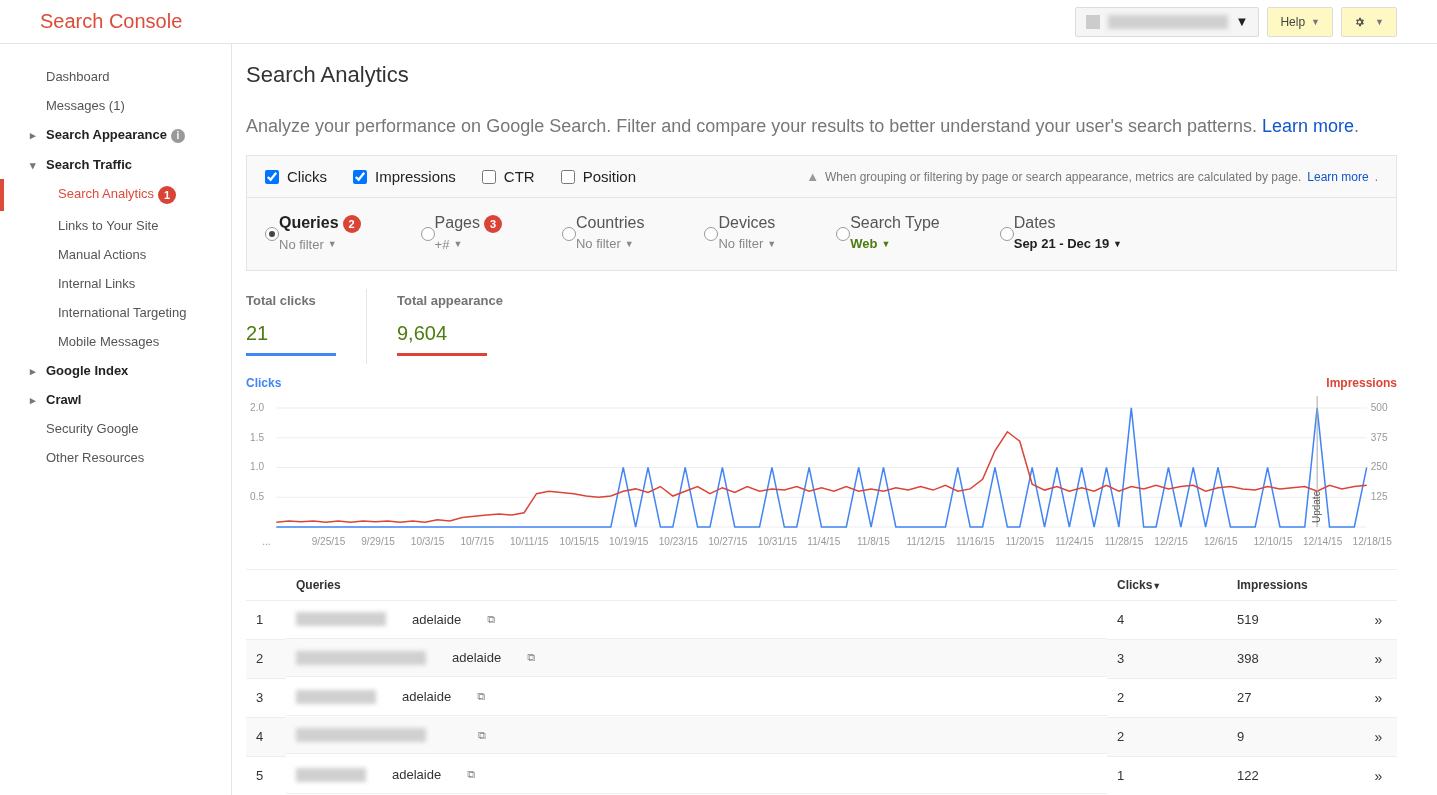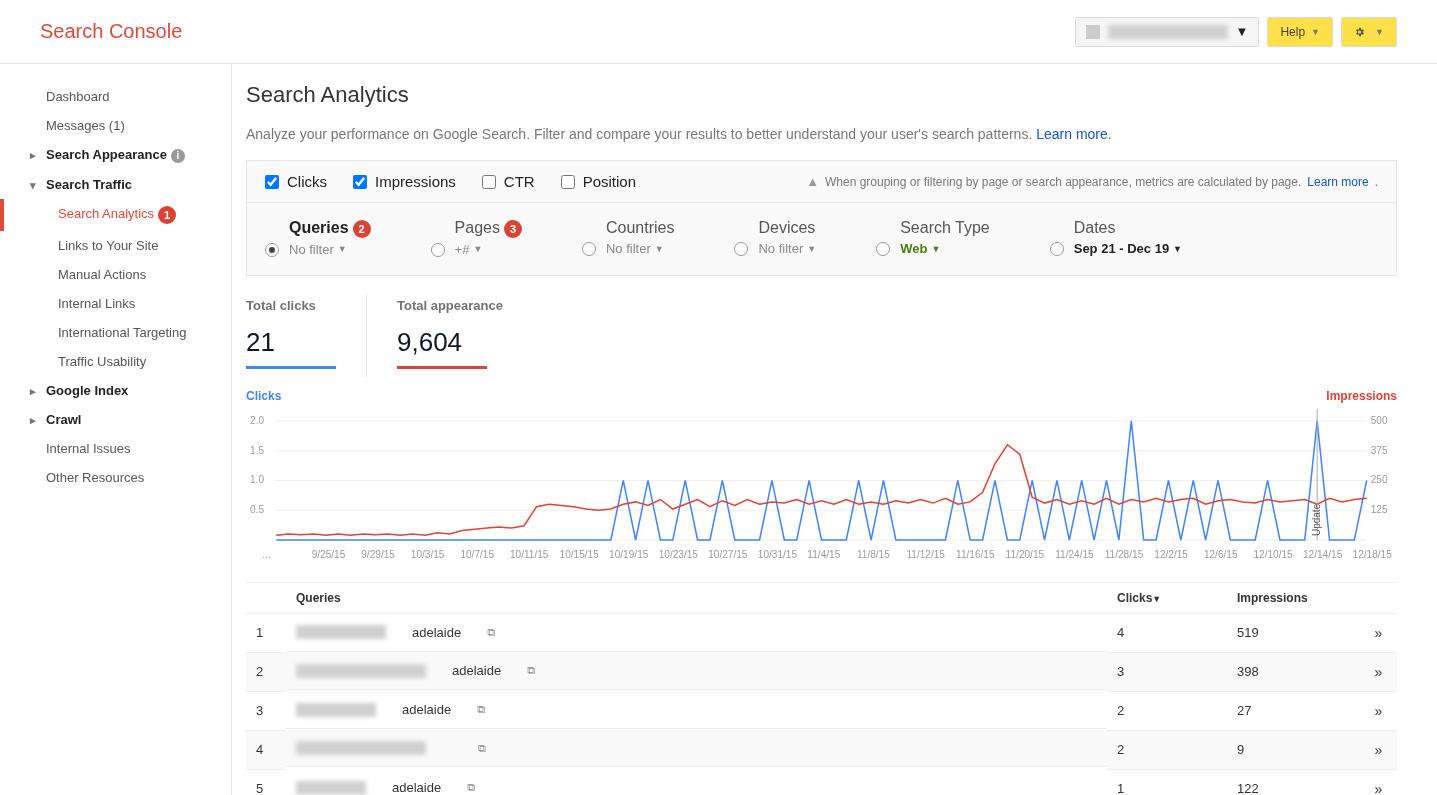--- a/index.html
+++ b/index.html
@@ -2,30 +2,30 @@
 <html><head>
 <meta charset="utf-8">
 <style>
 
 *{box-sizing:border-box;margin:0;padding:0;font-family:Arial,Helvetica,sans-serif}
 body{font-size:13px;color:#222;background:#fff}
 a{color:#15c;text-decoration:none}
 
 
 .gsc-header{display:flex;align-items:center;justify-content:space-between;
-  border-bottom:1px solid #e5e5e5;height:64px;padding:0 40px}
+  border-bottom:1px solid #e5e5e5;height:44px;padding:0 40px}
 .gsc-title{color:#dd4b39;font-size:20px;font-weight:400}
 .gsc-header-right{display:flex;align-items:center;gap:8px}
 .property-pill{display:flex;align-items:center;gap:8px;background:#f5f5f5;
   border:1px solid #dcdcdc;border-radius:2px;height:30px;padding:0 10px}
 .property-pill .favicon{width:14px;height:14px;background:#ccc}
 .property-redact{width:120px;height:14px;background:#d0d0d0;
   filter:blur(2px)}
 .btn{display:flex;align-items:center;gap:6px;height:30px;padding:0 12px;
-  border:1px solid #dcdcdc;border-radius:2px;background:#fde047;cursor:pointer;
+  border:1px solid #dcdcdc;border-radius:2px;background:#fef9c3;cursor:pointer;
   color:#444;font-size:12px}
 .btn .caret{font-size:9px;color:#777}
 .gear-btn{width:56px;justify-content:center;gap:10px}
 .gear-icon{width:14px;height:14px;color:#555}
 
 
 .gsc-body{display:flex}
 .sidebar{width:232px;border-right:1px solid #e5e5e5;padding:18px 0 40px;min-height:743px}
 .sidebar ul{list-style:none}
 .sidebar li{padding:7px 18px 7px 46px;color:#555;cursor:pointer;position:relative;
@@ -37,49 +37,49 @@
 .sidebar li.active{color:#dd4b39}
 .sidebar li.active::before{content:"";position:absolute;left:0;top:0;bottom:0;
   width:4px;background:#dd4b39}
 .info-icon{display:inline-flex;align-items:center;justify-content:center;width:14px;height:14px;border-radius:50%;background:#999;color:#fff;font-size:10px;font-weight:bold;margin-left:4px}
 .num-badge{display:inline-flex;align-items:center;justify-content:center;
   width:18px;height:18px;border-radius:50%;background:#d94436;color:#fff;
   font-size:11px;font-weight:bold;margin-left:4px;vertical-align:middle}
 
 .main{flex:1;padding:18px 40px 40px 14px}
 .page-h1{font-size:22px;color:#333;font-weight:400}
-.page-sub{margin:18px 0 18px;color:#777;font-size:14px}
+.page-sub{margin:28px 0 18px;color:#777;font-size:18px}
 
 
 .filter-box{border:1px solid #e5e5e5}
 .metric-row{display:flex;align-items:center;padding:12px 18px;border-bottom:1px solid #e5e5e5;background:#f9f9f9;gap:26px}
 .metric-item{display:flex;align-items:center;gap:8px;font-size:15px;color:#222;cursor:pointer}
 .metric-item input{width:14px;height:14px}
 .metric-note{margin-left:auto;color:#777;font-size:12px;display:flex;align-items:center;gap:6px}
 .warn-icon{color:#999;font-size:13px}
 
 
 .dim-row{display:flex;align-items:flex-start;padding:16px 18px 18px;gap:60px;background:#f9f9f9}
-.dim-item{display:flex;gap:10px;align-items:flex-end}
+.dim-item{display:flex;align-items:center}
 .dim-item .radio{width:14px;height:14px;border:1px solid #999;border-radius:50%;
   margin-top:3px;position:relative;background:#fff}
 .dim-item.selected .radio::after{content:"";position:absolute;inset:3px;background:#444;border-radius:50%}
 .dim-item .dim-label{font-size:16px;color:#555}
 .dim-item.selected .dim-label{font-weight:bold;color:#222}
 .dim-item .dim-filter{font-size:13px;color:#888;margin-top:4px;display:flex;align-items:center;gap:4px;cursor:pointer}
 .dim-item .dim-filter .caret{font-size:9px}
 .dim-item.dates .dim-filter{color:#222;font-weight:bold}
 .dim-item.searchtype .dim-filter{color:#4d7c0f;font-weight:bold}
 
 
 .totals{display:flex;margin-top:18px}
 .total-card{padding:4px 30px 8px 0;border-right:1px solid #e5e5e5}
 .total-card:last-child{border-right:none;padding-left:30px}
 .total-label{font-size:13px;font-weight:bold;color:#737373}
-.total-value{font-size:26px;color:#0f172a;margin-top:14px}
+.total-value{font-size:20px;color:#4d7c0f;margin-top:14px}
 .total-card .bar{height:3px;margin-top:8px;width:90px}
 .bar.blue{background:#4285f4}
 .bar.red{background:#db4437}
 
 
 .chart-wrap{margin-top:12px;position:relative}
 .chart-legend{display:flex;justify-content:space-between;font-size:12px;font-weight:bold}
 .legend-clicks{color:#4285f4}
 .legend-impr{color:#db4437}
 svg.chart{width:100%;height:165px;display:block}
@@ -136,24 +136,24 @@
     <ul id="sidebar-list">
         <li class="top"><span>Dashboard</span></li>
         <li class="top"><span>Messages (1)</span></li>
         <li class="section"><span class="toggle">▸</span><span>Search Appearance</span><span class="info-icon">i</span></li>
         <li class="section"><span class="toggle">▾</span><span>Search Traffic</span></li>
         <li class="sub active"><span>Search Analytics</span><span class="num-badge">1</span></li>
         <li class="sub"><span>Links to Your Site</span></li>
         <li class="sub"><span>Manual Actions</span></li>
         <li class="sub"><span>Internal Links</span></li>
         <li class="sub"><span>International Targeting</span></li>
-        <li class="sub"><span>Traffic Usability</span></li>
+        <li class="sub"><span>Mobile Messages</span></li>
         <li class="section"><span class="toggle">▸</span><span>Google Index</span></li>
         <li class="section"><span class="toggle">▸</span><span>Crawl</span></li>
-        <li class="top"><span>Internal Issues</span></li>
+        <li class="top"><span>Security Google</span></li>
         <li class="top"><span>Other Resources</span></li>
       </ul>
   </nav>
 
   <main class="main">
     <h1 class="page-h1">Search Analytics</h1>
     <p class="page-sub">
       <span>Analyze your performance on Google Search. Filter and compare your results to better understand your user's search patterns.</span>
       <a href="#">Learn more</a>.
     </p>

